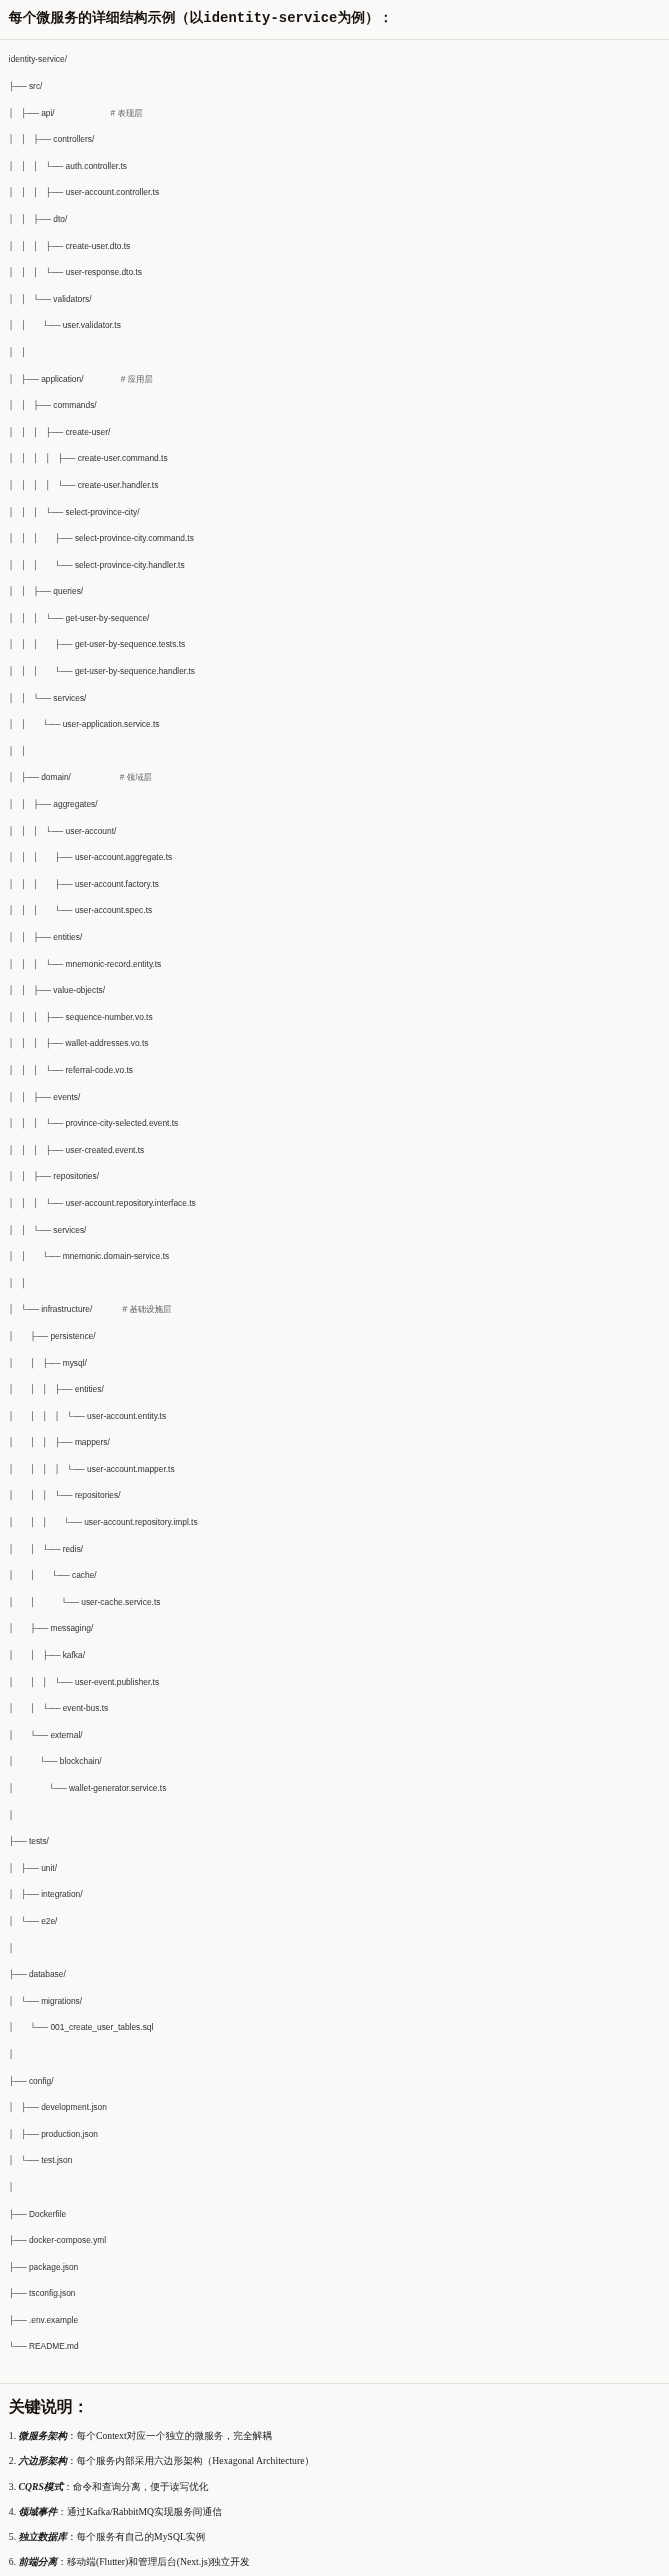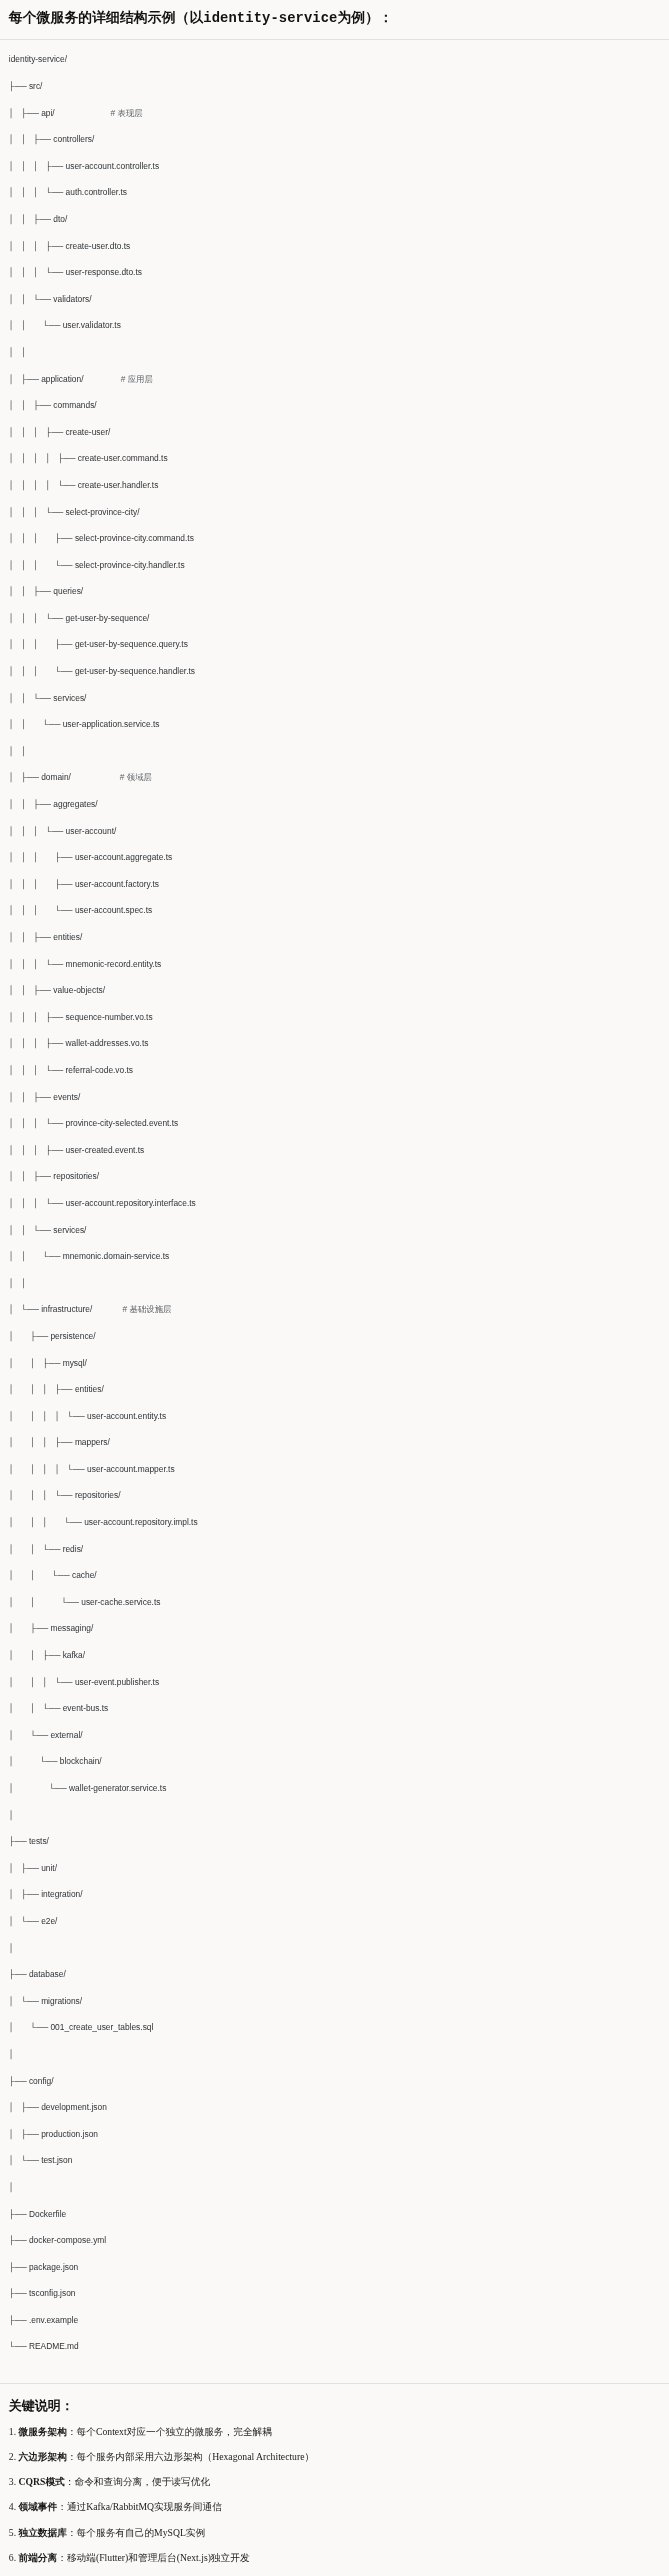--- a/index.html
+++ b/index.html
@@ -56,23 +56,23 @@
   }
   .tree-path { color: #2e3338; }
   .tree-comment { color: #585d63; }
 
   
   .notes {
     padding: 12.5px 8.8px 10px 8.8px;
     background: #faf9f7;
   }
   .notes-title {
-    font-family: Liberation Serif, serif;
+    font-family: Liberation Mono, monospace;
     font-weight: bold;
-    font-size: 13px;
+    font-size: 16px;
     color: #14110f;
     margin: 0 0 10px 0;
     line-height: 1.4;
   }
   .notes-list {
     margin: 0;
     padding: 0;
     list-style: none;
   }
   .note-item {
@@ -81,20 +81,21 @@
     line-height: 1.5;
     color: #1b1b1b;
     margin: 0 0 10.6px 0;
     display: block;
   }
   .note-index {
     font-family: "Liberation Serif", serif;
   }
   .note-term {
     font-weight: bold;
+    font-style: italic;
   }
   .note-sep {
     font-weight: normal;
   }
   .note-desc {
     font-weight: normal;
   }
   .notes-footer {
     font-family: "Liberation Serif", serif;
     font-size: 9.7px;
@@ -111,39 +112,39 @@
 
   <div class="doc-header">
     <div class="doc-title">每个微服务的详细结构示例（以identity-service为例）：</div>
   </div>
 
   <div class="tree-block">
     <div class="tree" id="tree-container"><span class="tree-row"><span class="tree-path">identity-service/</span></span>
 <span class="tree-row"><span class="tree-path">├── src/</span></span>
 <span class="tree-row"><span class="tree-path">│   ├── api/</span><span>                        </span><span class="tree-comment"># 表现层</span></span>
 <span class="tree-row"><span class="tree-path">│   │   ├── controllers/</span></span>
+<span class="tree-row"><span class="tree-path">│   │   │   └── auth.controller.ts</span></span>
 <span class="tree-row"><span class="tree-path">│   │   │   ├── user-account.controller.ts</span></span>
-<span class="tree-row"><span class="tree-path">│   │   │   └── auth.controller.ts</span></span>
 <span class="tree-row"><span class="tree-path">│   │   ├── dto/</span></span>
 <span class="tree-row"><span class="tree-path">│   │   │   ├── create-user.dto.ts</span></span>
 <span class="tree-row"><span class="tree-path">│   │   │   └── user-response.dto.ts</span></span>
 <span class="tree-row"><span class="tree-path">│   │   └── validators/</span></span>
 <span class="tree-row"><span class="tree-path">│   │       └── user.validator.ts</span></span>
 <span class="tree-row"><span class="tree-path">│   │</span></span>
 <span class="tree-row"><span class="tree-path">│   ├── application/</span><span>                </span><span class="tree-comment"># 应用层</span></span>
 <span class="tree-row"><span class="tree-path">│   │   ├── commands/</span></span>
 <span class="tree-row"><span class="tree-path">│   │   │   ├── create-user/</span></span>
 <span class="tree-row"><span class="tree-path">│   │   │   │   ├── create-user.command.ts</span></span>
 <span class="tree-row"><span class="tree-path">│   │   │   │   └── create-user.handler.ts</span></span>
 <span class="tree-row"><span class="tree-path">│   │   │   └── select-province-city/</span></span>
 <span class="tree-row"><span class="tree-path">│   │   │       ├── select-province-city.command.ts</span></span>
 <span class="tree-row"><span class="tree-path">│   │   │       └── select-province-city.handler.ts</span></span>
 <span class="tree-row"><span class="tree-path">│   │   ├── queries/</span></span>
 <span class="tree-row"><span class="tree-path">│   │   │   └── get-user-by-sequence/</span></span>
-<span class="tree-row"><span class="tree-path">│   │   │       ├── get-user-by-sequence.query.ts</span></span>
+<span class="tree-row"><span class="tree-path">│   │   │       ├── get-user-by-sequence.tests.ts</span></span>
 <span class="tree-row"><span class="tree-path">│   │   │       └── get-user-by-sequence.handler.ts</span></span>
 <span class="tree-row"><span class="tree-path">│   │   └── services/</span></span>
 <span class="tree-row"><span class="tree-path">│   │       └── user-application.service.ts</span></span>
 <span class="tree-row"><span class="tree-path">│   │</span></span>
 <span class="tree-row"><span class="tree-path">│   ├── domain/</span><span>                     </span><span class="tree-comment"># 领域层</span></span>
 <span class="tree-row"><span class="tree-path">│   │   ├── aggregates/</span></span>
 <span class="tree-row"><span class="tree-path">│   │   │   └── user-account/</span></span>
 <span class="tree-row"><span class="tree-path">│   │   │       ├── user-account.aggregate.ts</span></span>
 <span class="tree-row"><span class="tree-path">│   │   │       ├── user-account.factory.ts</span></span>
 <span class="tree-row"><span class="tree-path">│   │   │       └── user-account.spec.ts</span></span>

